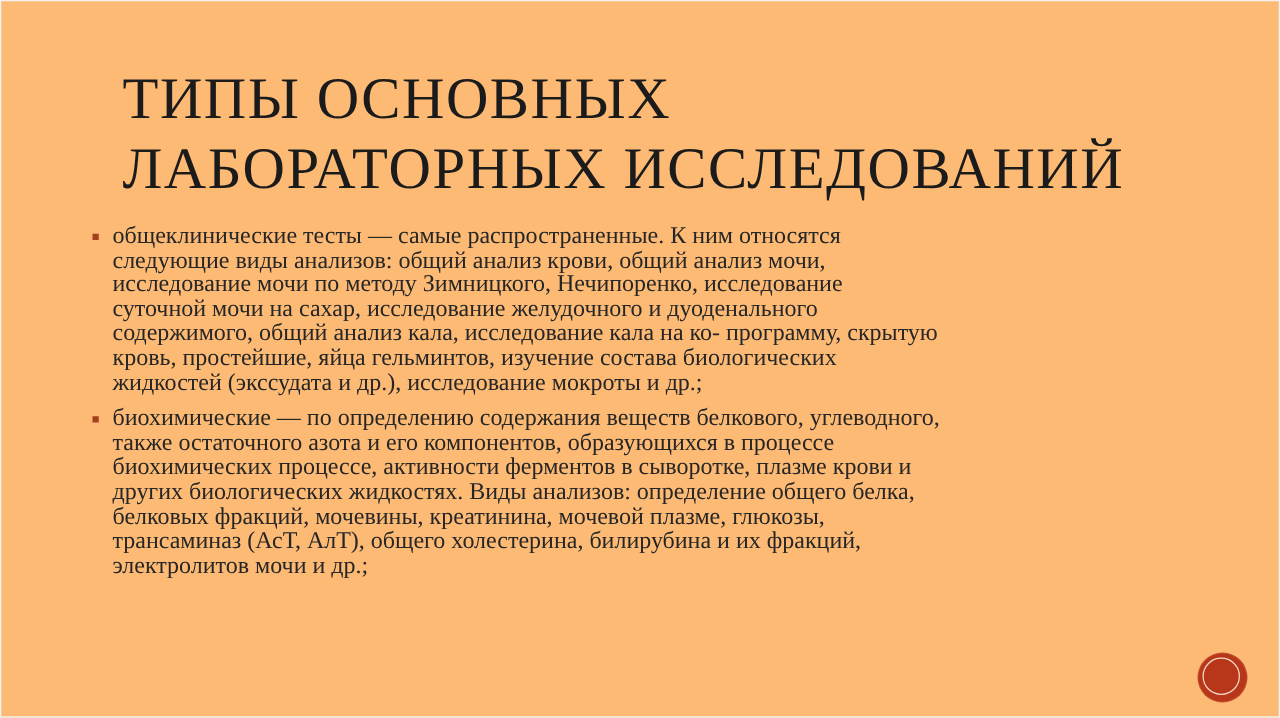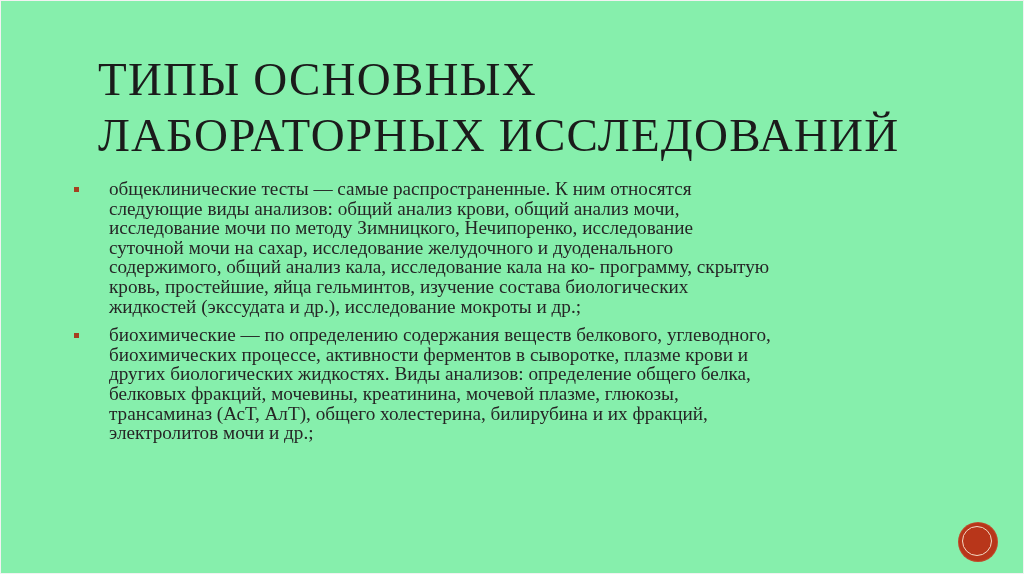--- a/index.html
+++ b/index.html
@@ -13,21 +13,21 @@
       position: relative;
       overflow: hidden;
       font-family: "DejaVu Serif", "Liberation Serif", serif;
       color: #1e1e1e;
     }
     .slide {
       position: absolute;
       left: 0; top: 0;
       width: 1024px;
       height: 574px;
-      background: #86efac;
+      background: #fdba74;
       border: 1px solid #f2f2f2;
       box-sizing: border-box;
     }
     .title {
       position: absolute;
       left: 97px;
       top: 50px;
       width: 840px;
       margin: 0;
       font-family: "Liberation Serif", "DejaVu Serif", serif;
@@ -63,21 +63,20 @@
     .bullet-marker {
       position: absolute;
       left: 1px;
       top: 8px;
       width: 5px;
       height: 5px;
       background: #a5401f;
     }
     .bullet-text {
       display: block;
-      margin-left: 19px;
     }
     .bullet-text .ln {
       display: block;
       white-space: nowrap;
     }
     .nav-button {
       position: absolute;
       left: 958px;
       top: 522px;
       width: 38px;
@@ -116,20 +115,21 @@
         <span class="ln">суточной мочи на сахар, исследование желудочного и дуоденального</span>
         <span class="ln">содержимого, общий анализ кала, исследование кала на ко- программу, скрытую</span>
         <span class="ln">кровь, простейшие, яйца гельминтов, изучение состава биологических</span>
         <span class="ln">жидкостей (экссудата и др.), исследование мокроты и др.;</span>
       </span>
     </li>
     <li class="bullet-item">
       <span class="bullet-marker"></span>
       <span class="bullet-text">
         <span class="ln">биохимические — по определению содержания веществ белкового, углеводного,</span>
+        <span class="ln">также остаточного азота и его компонентов, образующихся в процессе</span>
         <span class="ln">биохимических процессе, активности ферментов в сыворотке, плазме крови и</span>
         <span class="ln">других биологических жидкостях. Виды анализов: определение общего белка,</span>
         <span class="ln">белковых фракций, мочевины, креатинина, мочевой плазме, глюкозы,</span>
         <span class="ln">трансаминаз (АсТ, АлТ), общего холестерина, билирубина и их фракций,</span>
         <span class="ln">электролитов мочи и др.;</span>
       </span>
     </li>
   </ul>
 
   <div class="nav-button">

